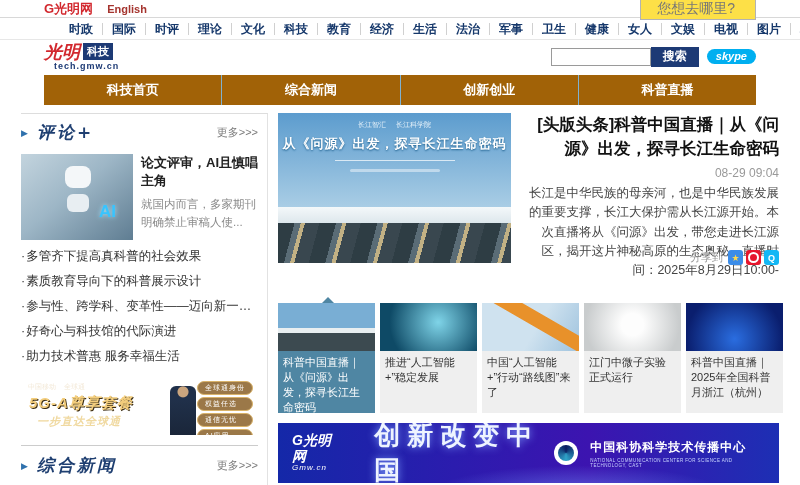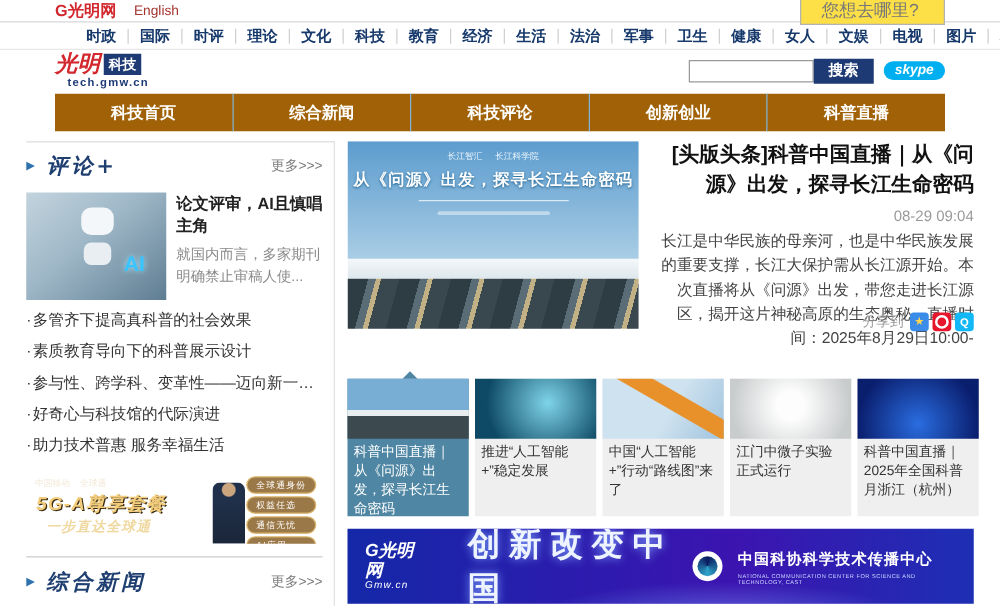--- a/index.html
+++ b/index.html
@@ -5,21 +5,21 @@
 <style>
   * { margin:0; padding:0; box-sizing:border-box; }
   html,body { width:800px; height:485px; overflow:hidden; background:#fff;
     font-family:"Liberation Sans","DejaVu Sans",sans-serif; }
   a { text-decoration:none; cursor:pointer; }
 
   
   .topbar { height:17px; display:flex; align-items:center; padding:0 44px; }
   .mini-logo { font-size:11px; font-weight:bold; color:#d2282e; margin-right:14px; }
   .mini-logo .g { font-size:13px; }
-  .english { font-size:11px; color:#a5342e; font-weight:normal; }
+  .english { font-size:11px; color:#a5342e; font-weight:bold; }
   .where-box { margin-left:auto; border:1px solid #b3b3b3; background:#fde047;
     font-size:14px; color:#777; padding:1px 20px 1px 16px; position:relative; cursor:pointer; }
 
   
   .navbar { border-top:1px solid #d8d8d8; border-bottom:1px solid #e7e7e7;
     height:23px; display:flex; align-items:center; padding-left:60px; }
   .navbar a { font-size:12px; font-weight:bold; color:#16386b; padding:0 9px;
     border-left:1px solid #d0d0d0; line-height:12px; white-space:nowrap; }
   .navbar a:first-child { border-left:none; }
 
@@ -192,21 +192,20 @@
   <div class="search-area">
     <input class="search-input" value="" style="">
     <button class="search-btn">搜索</button>
     <span class="skype">skype</span>
   </div>
 </div>
 
 <div class="tabbar">
   <div class="tab">科技首页</div>
   <div class="tab">综合新闻</div>
-  <div class="tab">科技评论</div>
   <div class="tab">创新创业</div>
   <div class="tab">科普直播</div>
 </div>
 
 <div class="content">
 
   <div class="left-col">
 
     <div class="sec-head">
       <span class="tri">▶</span>

